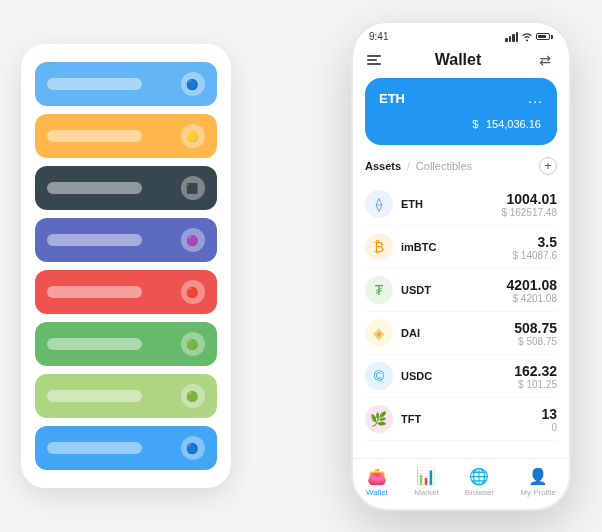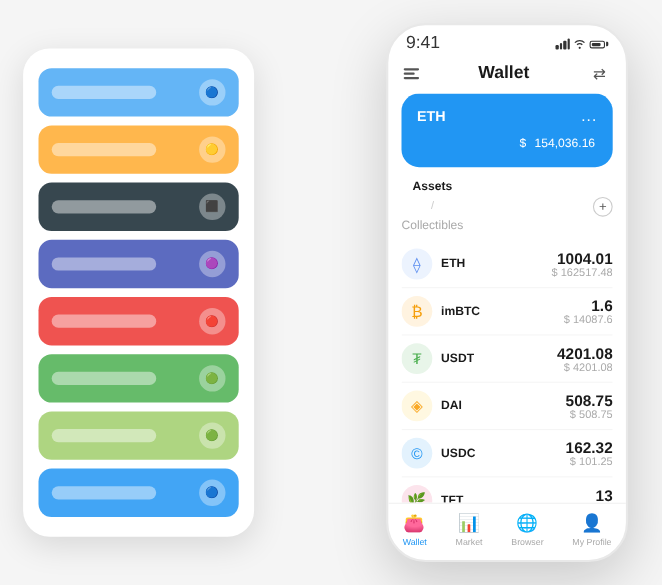--- a/index.html
+++ b/index.html
@@ -84,21 +84,21 @@
       display: flex;
       flex-direction: column;
       border: 2px solid #e8e8e8;
     }
 
     .phone-notch-area {
       display: flex;
       align-items: center;
       justify-content: space-between;
       padding: 8px 16px 4px;
-      font-size: 16px;
+      font-size: 10px;
       color: #333;
     }
 
     .phone-status-icons {
       display: flex;
       gap: 3px;
       align-items: center;
       font-size: 9px;
     }
 
@@ -186,21 +186,20 @@
       justify-content: space-between;
       align-items: center;
       margin-bottom: 8px;
     }
 
     .assets-tabs {
       display: flex;
       gap: 6px;
       align-items: center;
       font-size: 11px;
-      flex-direction: column;
     }
 
     .assets-tab-active {
       color: #1a1a1a;
       font-weight: 600;
     }
 
     .assets-tab-separator {
       color: #ccc;
       font-size: 10px;
@@ -481,21 +480,21 @@
             <div class="asset-name">ETH</div>
             <div class="asset-balance">
               <div class="asset-amount">1004.01</div>
               <div class="asset-usd">$ 162517.48</div>
             </div>
           </div>
           <div class="asset-item">
             <div class="asset-icon imbtc-icon">₿</div>
             <div class="asset-name">imBTC</div>
             <div class="asset-balance">
-              <div class="asset-amount">1.6</div>
+              <div class="asset-amount">3.5</div>
               <div class="asset-usd">$ 14087.6</div>
             </div>
           </div>
           <div class="asset-item">
             <div class="asset-icon usdt-icon">₮</div>
             <div class="asset-name">USDT</div>
             <div class="asset-balance">
               <div class="asset-amount">4201.08</div>
               <div class="asset-usd">$ 4201.08</div>
             </div>

